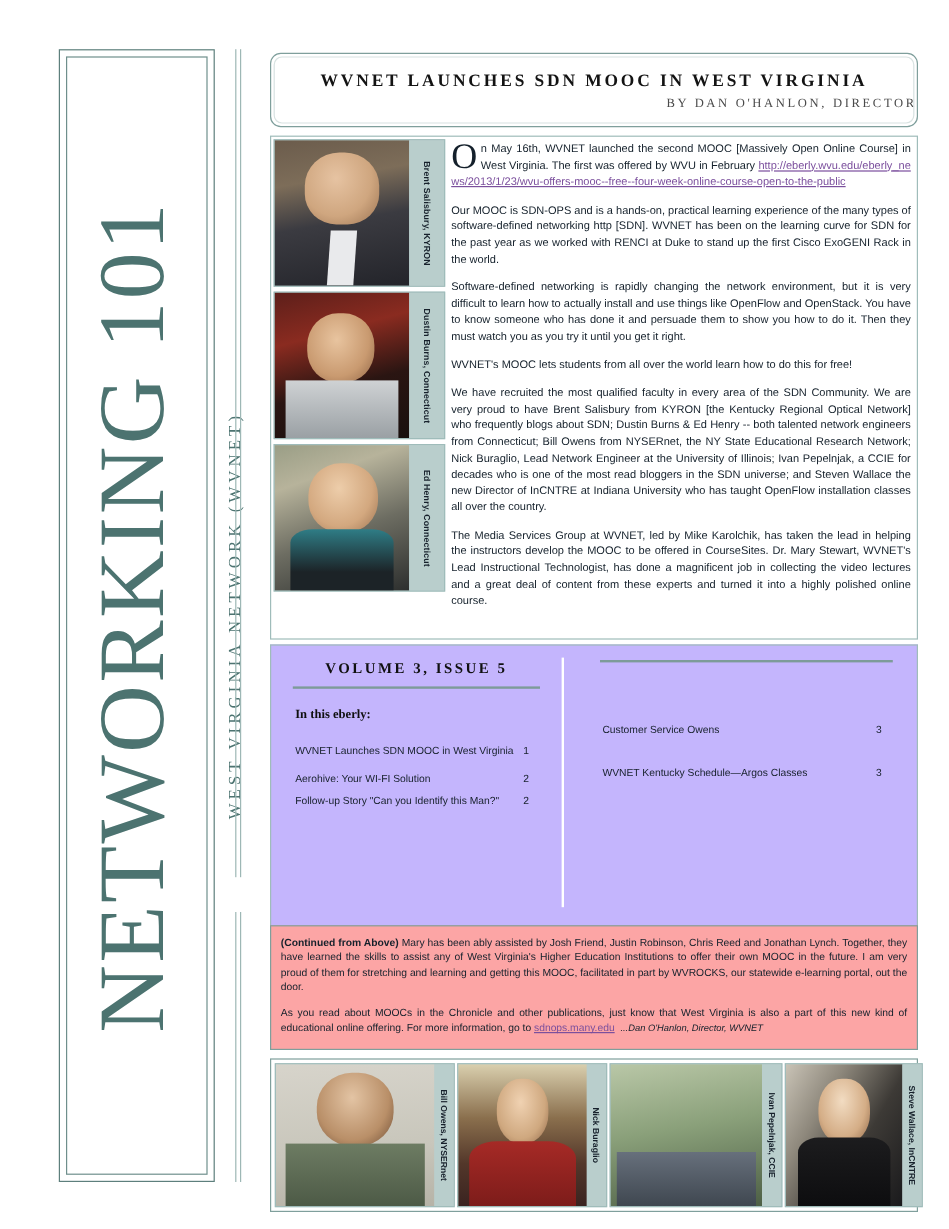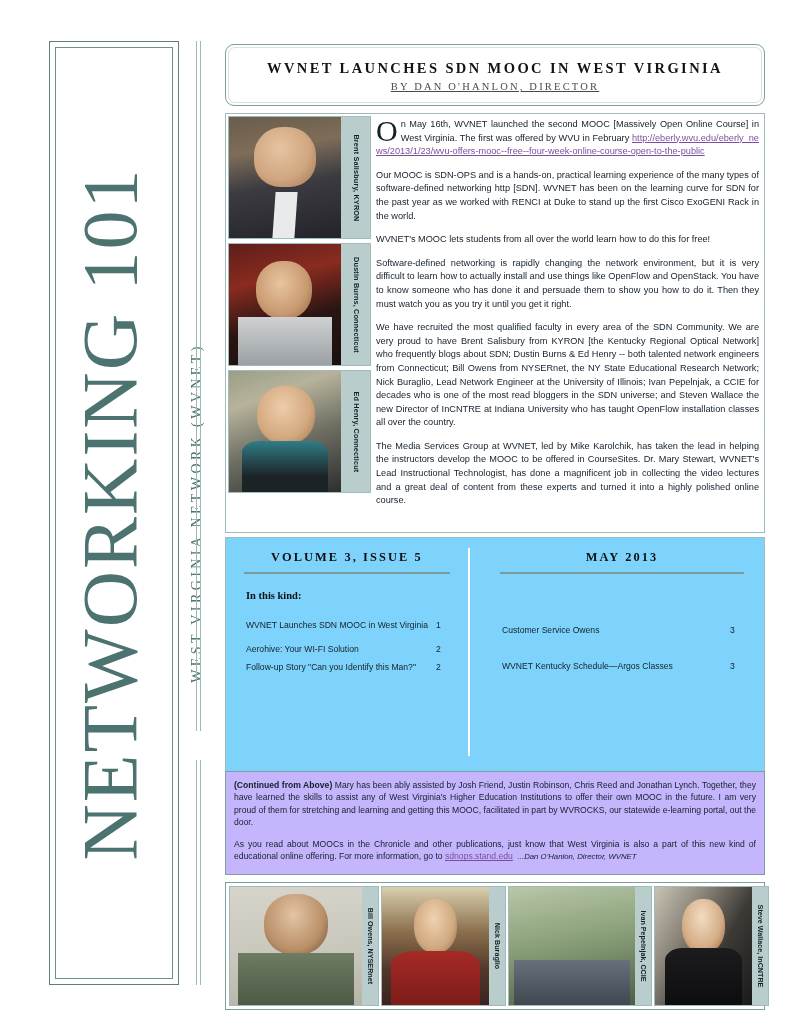--- a/index.html
+++ b/index.html
@@ -131,26 +131,25 @@
     text-align: center;
     font-family: "Liberation Serif", serif;
     font-size: 14.5px;
     font-weight: bold;
     color: #131313;
     letter-spacing: 2.4px;
   }
   #byline {
     position: absolute;
     left: 0; right: 0; top: 36px;
-    text-align: center;
+    text-align: right;
     font-family: "Liberation Serif", serif;
     font-size: 10.5px;
     color: #4a4a4a;
     letter-spacing: 2.2px;
-    text-decoration: underline;
   }
 
   
   #article {
     position: absolute;
     left: 3px; top: 72px;
     width: 540px; height: 420px;
     border: 1px solid #9fbcba;
     box-sizing: border-box;
     background: #ffffff;
@@ -237,21 +236,21 @@
     color: #7b4f9d;
     text-decoration: underline;
     word-break: break-all;
   }
 
   
   #toc-band {
     position: absolute;
     left: 3px; top: 496px;
     width: 540px; height: 292px;
-    background: #7dd3fc;
+    background: #c4b5fd;
     border: 1px solid #9fbcba;
     box-sizing: border-box;
     text-decoration: underline;
   }
   #toc-left {
     position: absolute;
     left: 16px; top: 12px;
     width: 210px;
   }
   #toc-right {
@@ -299,21 +298,21 @@
     background: #ffffff;
   }
 
   
   #continued {
     position: absolute;
     left: 3px; top: 730px;
     width: 540px; height: 104px;
     border: 1px solid #7f9f9c;
     box-sizing: border-box;
-    background: #c4b5fd;
+    background: #fca5a5;
     padding: 7px 8px 0 8px;
   }
   #continued p {
     margin: 0 0 10px 0;
     font-family: "Liberation Sans", sans-serif;
     font-size: 8.6px;
     line-height: 12.3px;
     color: #14202b;
     text-align: justify;
   }
@@ -426,69 +425,68 @@
           <div class="photo-img pf3"></div>
           <div class="photo-cap">
             <span>Ed Henry, Connecticut</span>
           </div>
         </div>
       </div>
 
       <div id="body-col">
         <p><span id="dropcap">O</span><span>n May 16th, WVNET launched the second MOOC [Massively Open Online Course] in West Virginia. The first was offered by WVU in February </span><a class="doclink" href="#">http://eberly.wvu.edu/eberly_news/2013/1/23/wvu-offers-mooc--free--four-week-online-course-open-to-the-public</a></p>
         <p>Our MOOC is SDN-OPS and is a hands-on, practical learning experience of the many types of software-defined networking http [SDN]. WVNET has been on the learning curve for SDN for the past year as we worked with RENCI at Duke to stand up the first Cisco ExoGENI Rack in the world.</p>
+        <p>Software-defined networking is rapidly changing the network environment, but it is very difficult to learn how to actually install and use things like OpenFlow and OpenStack. You have to know someone who has done it and persuade them to show you how to do it. Then they must watch you as you try it until you get it right.</p>
         <p>WVNET's MOOC lets students from all over the world learn how to do this for free!</p>
-        <p>Software-defined networking is rapidly changing the network environment, but it is very difficult to learn how to actually install and use things like OpenFlow and OpenStack. You have to know someone who has done it and persuade them to show you how to do it. Then they must watch you as you try it until you get it right.</p>
         <p>We have recruited the most qualified faculty in every area of the SDN Community. We are very proud to have Brent Salisbury from KYRON [the Kentucky Regional Optical Network] who frequently blogs about SDN; Dustin Burns &amp; Ed Henry -- both talented network engineers from Connecticut; Bill Owens from NYSERnet, the NY State Educational Research Network; Nick Buraglio, Lead Network Engineer at the University of Illinois; Ivan Pepelnjak, a CCIE for decades who is one of the most read bloggers in the SDN universe; and Steven Wallace the new Director of InCNTRE at Indiana University who has taught OpenFlow installation classes all over the country.</p>
         <p>The Media Services Group at WVNET, led by Mike Karolchik, has taken the lead in helping the instructors develop the MOOC to be offered in CourseSites. Dr. Mary Stewart, WVNET's Lead Instructional Technologist, has done a magnificent job in collecting the video lectures and a great deal of content from these experts and turned it into a highly polished online course.</p>
       </div>
     </div>
 
     <div id="toc-band">
       <div id="toc-divider"></div>
 
       <div id="toc-left">
         <div class="toc-head">VOLUME 3, ISSUE 5</div>
         <div class="toc-rule"></div>
-        <div class="toc-sub">In this kind:</div>
+        <div class="toc-sub">In this eberly:</div>
 
         <div class="toc-row">
           <div class="t">WVNET Launches SDN MOOC in West Virginia</div>
           <div class="n">1</div>
         </div>
         <div class="toc-row tight">
           <div class="t">Aerohive:  Your WI-FI Solution</div>
           <div class="n">2</div>
         </div>
         <div class="toc-row">
           <div class="t">Follow-up Story "Can you Identify this Man?"</div>
           <div class="n">2</div>
         </div>
       </div>
 
       <div id="toc-right">
-        <div class="toc-head">MAY 2013</div>
         <div class="toc-rule"></div>
         <div style="height:34px"></div>
 
         <div class="toc-row">
           <div class="t">Customer Service Owens</div>
           <div class="n">3</div>
         </div>
         <div style="height:12px"></div>
         <div class="toc-row">
           <div class="t">WVNET Kentucky Schedule—Argos Classes</div>
           <div class="n">3</div>
         </div>
       </div>
     </div>
 
     <div id="continued">
       <p><b>(Continued from Above)</b><span> Mary has been ably assisted by Josh Friend, Justin Robinson, Chris Reed and Jonathan Lynch.  Together, they have learned the skills to assist any of West Virginia's Higher Education Institutions to offer their own MOOC in the future.  I am very proud of them for stretching and learning and getting this MOOC, facilitated in part by WVROCKS, our statewide e-learning portal, out the door.</span></p>
-      <p><span>As you read about MOOCs in the Chronicle and other publications, just know that West Virginia is also a part of this new kind of educational online offering.  For more information, go to </span><a class="doclink" href="#">sdnops.stand.edu</a><span>&nbsp;&nbsp;</span><span class="attrib">...Dan O'Hanlon, Director, WVNET</span></p>
+      <p><span>As you read about MOOCs in the Chronicle and other publications, just know that West Virginia is also a part of this new kind of educational online offering.  For more information, go to </span><a class="doclink" href="#">sdnops.many.edu</a><span>&nbsp;&nbsp;</span><span class="attrib">...Dan O'Hanlon, Director, WVNET</span></p>
     </div>
 
     <div id="photo-strip">
       <div class="strip-item" style="width:150px">
         <div class="strip-img sf1" style="width:132px"></div>
         <div class="strip-cap">
           <span>Bill Owens, NYSERnet</span>
         </div>
       </div>
       <div class="strip-item" style="width:125px">

